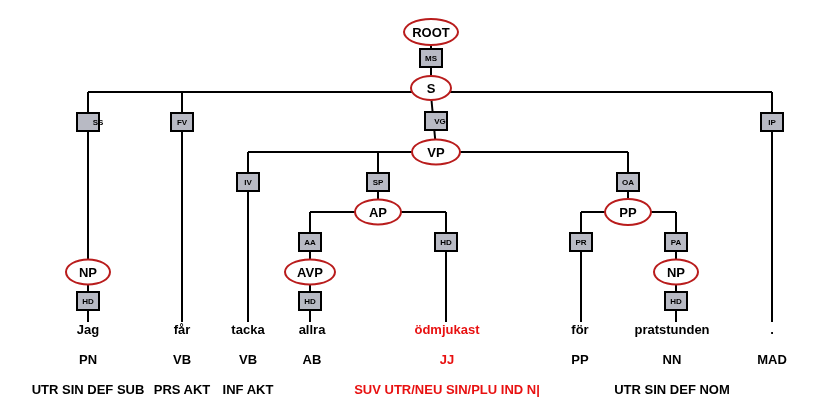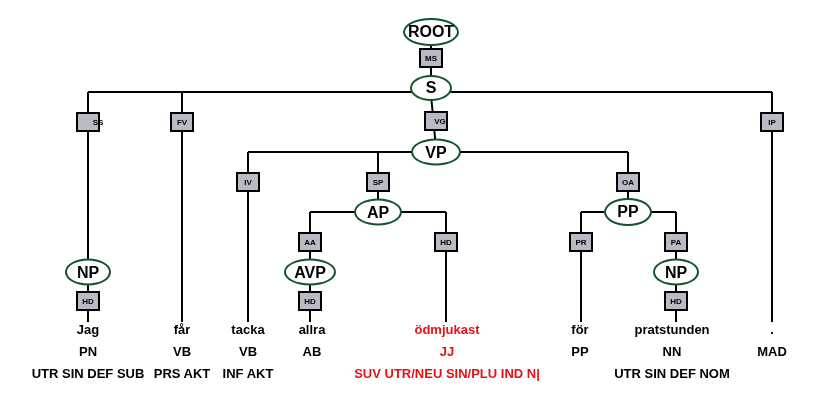--- a/index.html
+++ b/index.html
@@ -7,43 +7,44 @@
     position:relative;
     width:826px;height:414px;
     background:#ffffff;
     font-family:"Liberation Sans", sans-serif;
     overflow:hidden;
   }
   #wires{position:absolute;left:0;top:0;z-index:1;}
   .node{
     position:absolute;z-index:3;
     background:#ffffff;
-    border:2px solid #14532d;
+    border:2px solid #b91c1c;
     border-radius:50%;
     display:flex;align-items:center;justify-content:center;
-    font-weight:bold;font-size:16px;color:#000000;
+    font-weight:bold;font-size:13px;color:#000000;
     letter-spacing:0px;
     transform:translate(-50%,-50%);
     box-sizing:border-box;
   }
   .ebox{
     position:absolute;z-index:3;
     background:#b8bac4;
     border:2px solid #000000;
     width:24px;height:20px;
     display:flex;align-items:center;justify-content:center;
     font-weight:bold;font-size:8px;color:#000000;
     transform:translate(-50%,-50%);
     box-sizing:border-box;
   }
   .tok-col{
     position:absolute;z-index:2;top:322px;
     transform:translateX(-50%);
     display:flex;flex-direction:column;align-items:center;
     text-align:center;
+    gap:8px;
   }
   .tok-col div{
     white-space:nowrap;
     font-weight:bold;font-size:13px;color:#000000;
     height:22px;line-height:16px;
   }
   .tok-col.highlight div{color:#e81111;}
 </style>
 </head>
 <body>

